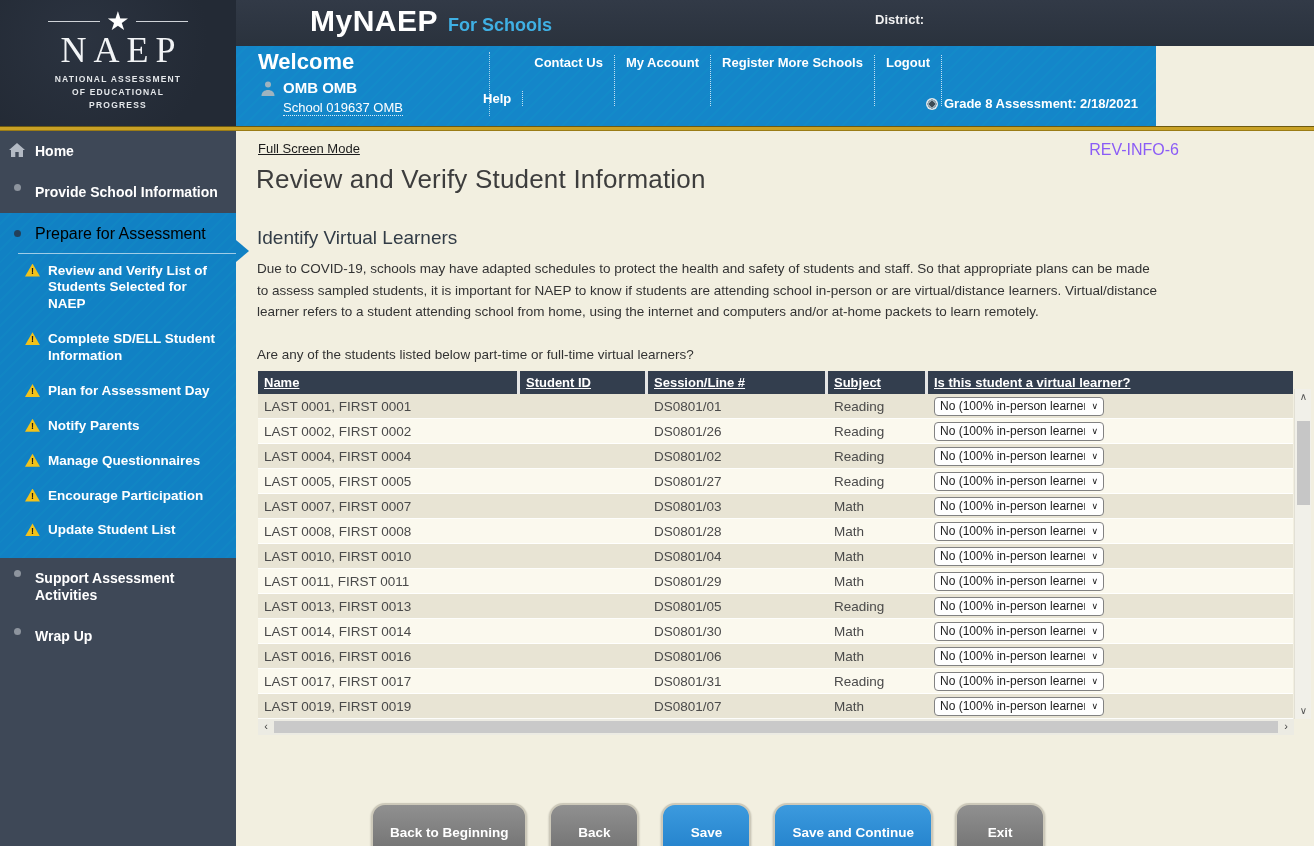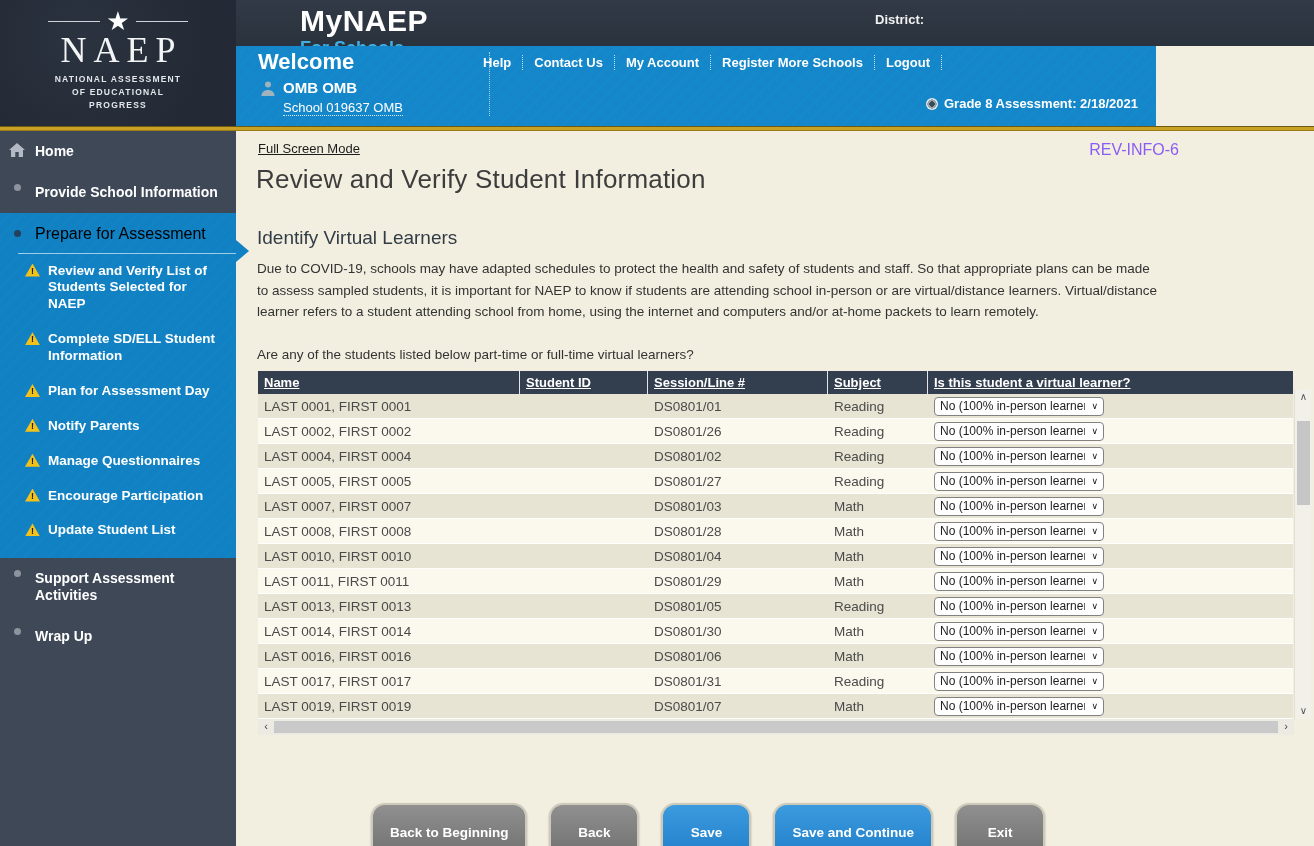--- a/index.html
+++ b/index.html
@@ -10,21 +10,21 @@
     position: relative;
     overflow: hidden;
   }
   .app { position: absolute; inset: 0; width: 1314px; height: 846px; }
 
   
   .top-bar {
     position: absolute; left: 0; top: 0; width: 1314px; height: 46px;
     background: linear-gradient(180deg,#323a47,#2a323d);
   }
-  .brand { position: absolute; left: 300px; top: 4px; display: flex; align-items: baseline; gap: 0; flex-direction: column; }
+  .brand { position: absolute; left: 310px; top: 4px; display: flex; align-items: baseline; gap: 10px; }
   .brand-main { color: #ffffff; font-size: 30px; font-weight: bold; letter-spacing: .5px; }
   .brand-sub  { color: #3fb0e4; font-size: 18px; font-weight: bold; }
   .district { position: absolute; left: 875px; top: 12px; color: #f2f2f2; font-size: 13px; font-weight: bold; }
 
   
   .logo {
     position: absolute; left: 0; top: 0; width: 236px; height: 130px;
     background: radial-gradient(circle at 35% 30%, #2b3340 0%, #232a35 70%);
     z-index: 5; color: #f2f4f6; text-align: center; padding-top: 6px;
   }
@@ -45,21 +45,21 @@
   }
   .welcome-title { position: absolute; left: 22px; top: 3px; color: #fff; font-size: 22px; font-weight: bold; }
   .welcome-user { position: absolute; left: 24px; top: 33px; display: flex; align-items: center; gap: 7px; color: #fff; font-size: 15px; font-weight: bold; }
   .school-link { position: absolute; left: 47px; top: 54px; color: #fff; font-size: 13px; border-bottom: 1px dotted rgba(255,255,255,.85); cursor: pointer; }
   .welcome-divider { position: absolute; left: 253px; top: 6px; bottom: 10px; border-left: 1px dotted rgba(255,255,255,.65); }
   .top-menu { position: absolute; right: 214px; top: 9px; display: flex; }
   .menu-item {
     color: #fff; font-size: 13px; font-weight: bold; padding: 0 11px; cursor: pointer;
     border-right: 1px dotted rgba(255,255,255,.75);
   }
-  .menu-item:first-child { border-left: 1px dotted rgba(0,0,0,0); }
+  .menu-item:first-child { border-left: 1px dotted rgba(0,0,0,0); margin-top: 36px; }
   .assessment-status { position: absolute; left: 690px; top: 50px; display: flex; align-items: center; gap: 6px; }
   .radio-icon {
     width: 12px; height: 12px; border-radius: 50%;
     background: radial-gradient(circle, #3c4a54 0 30%, #93a6b1 31% 55%, #e3e8eb 56% 100%);
     display: inline-block;
   }
   .assessment-text { color: #fff; font-size: 13px; font-weight: bold; }
 
   
   .gold-line { position: absolute; left: 0; top: 126px; width: 1314px; height: 5px; background: #c9a125; border-top: 1px solid #6d5a12; border-bottom: 1px solid #9b7c16; z-index: 6; }
@@ -101,21 +101,21 @@
   .intro { position: absolute; left: 21px; top: 127px; width: 905px; font-size: 13.5px; color: #333; line-height: 1.6; }
   .question { position: absolute; left: 21px; top: 216px; font-size: 13.5px; color: #333; }
 
   
   .stu-table { position: absolute; left: 22px; top: 240px; width: 1035px; }
   .t-head, .t-row { display: grid; grid-template-columns: 262px 128px 180px 100px 1fr; }
   .t-head { background: #333e4e; height: 23px; }
   .th {
     color: #fff; font-size: 13px; font-weight: bold; text-decoration: underline;
     display: flex; align-items: center; padding-left: 6px; cursor: pointer;
-    border-right: 1px solid #e5e5e5;
+    border-right: 3px solid #e5e5e5;
   }
   .th:last-child { border-right: none; }
   .t-row { height: 25px; border-bottom: 1px solid rgba(255,255,255,.9); }
   .t-row.odd  { background: #e8e4d4; }
   .t-row.even { background: #fbf9ee; }
   .td { font-size: 13.5px; color: #4a4a4a; display: flex; align-items: center; padding-left: 6px; overflow: hidden; white-space: nowrap; }
   .dd { position: relative; display: inline-block; }
   .dd select {
     font-family: "Liberation Sans", sans-serif; font-size: 12px; color: #1d1d1d;
     width: 170px; height: 19px; background: #fff; border: 1px solid #828282; border-radius: 4px;

